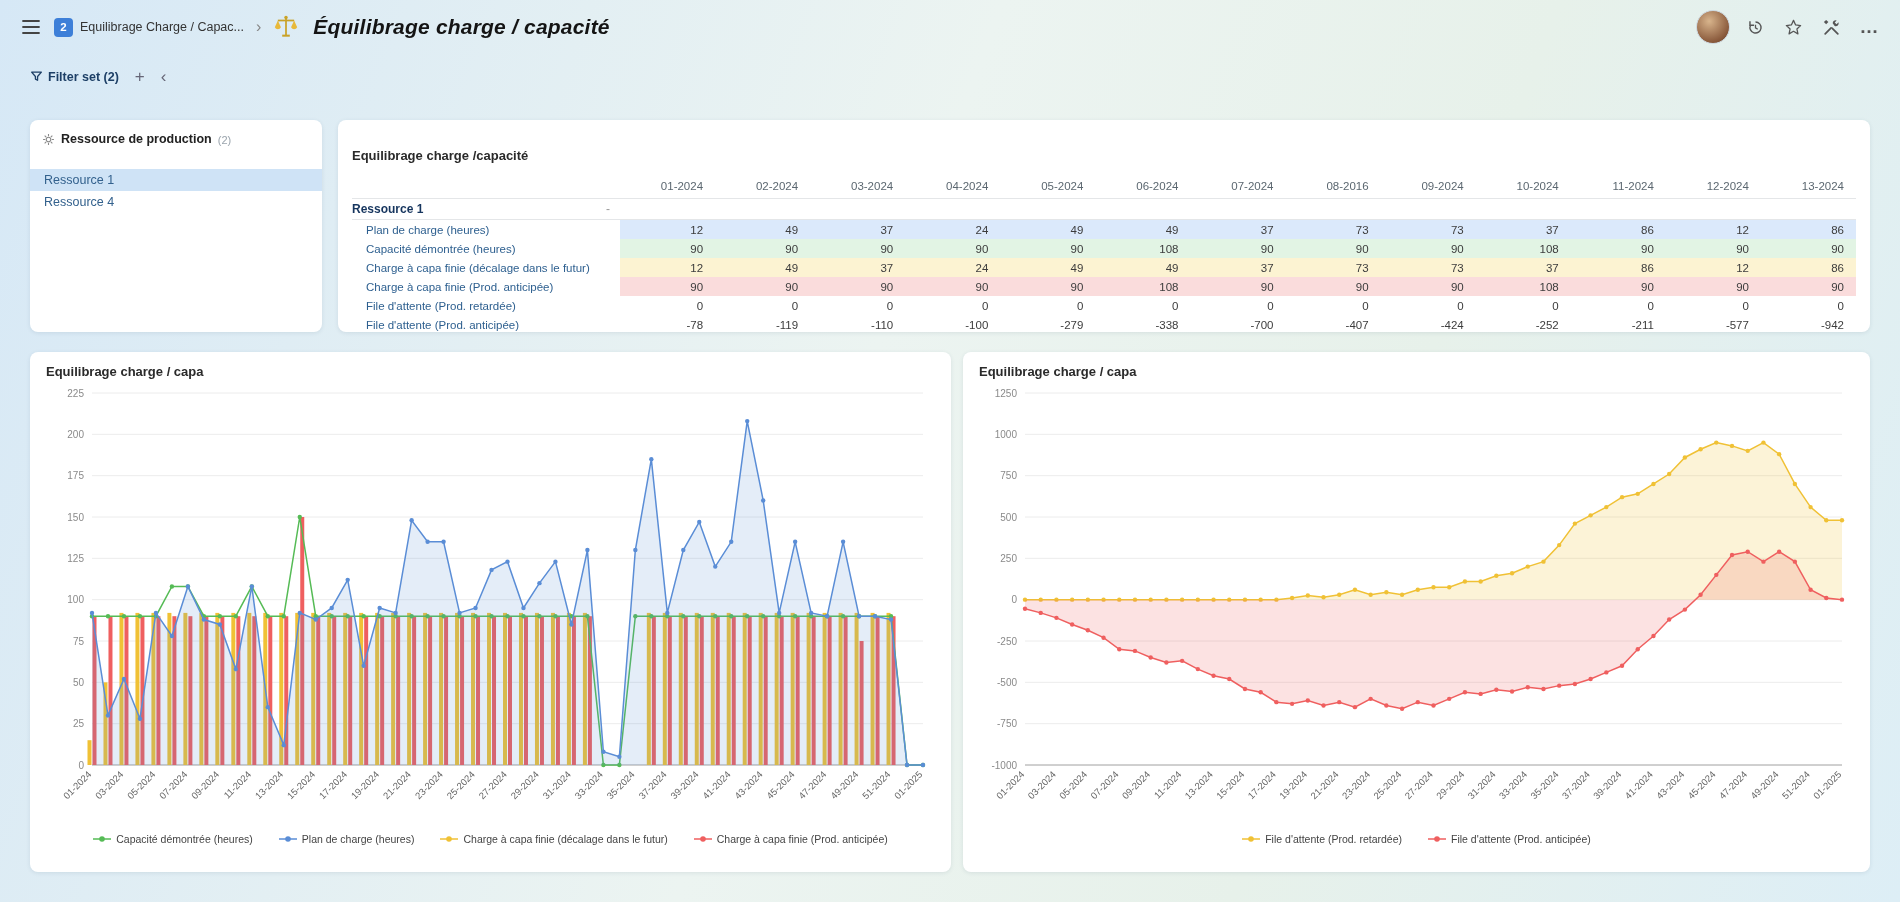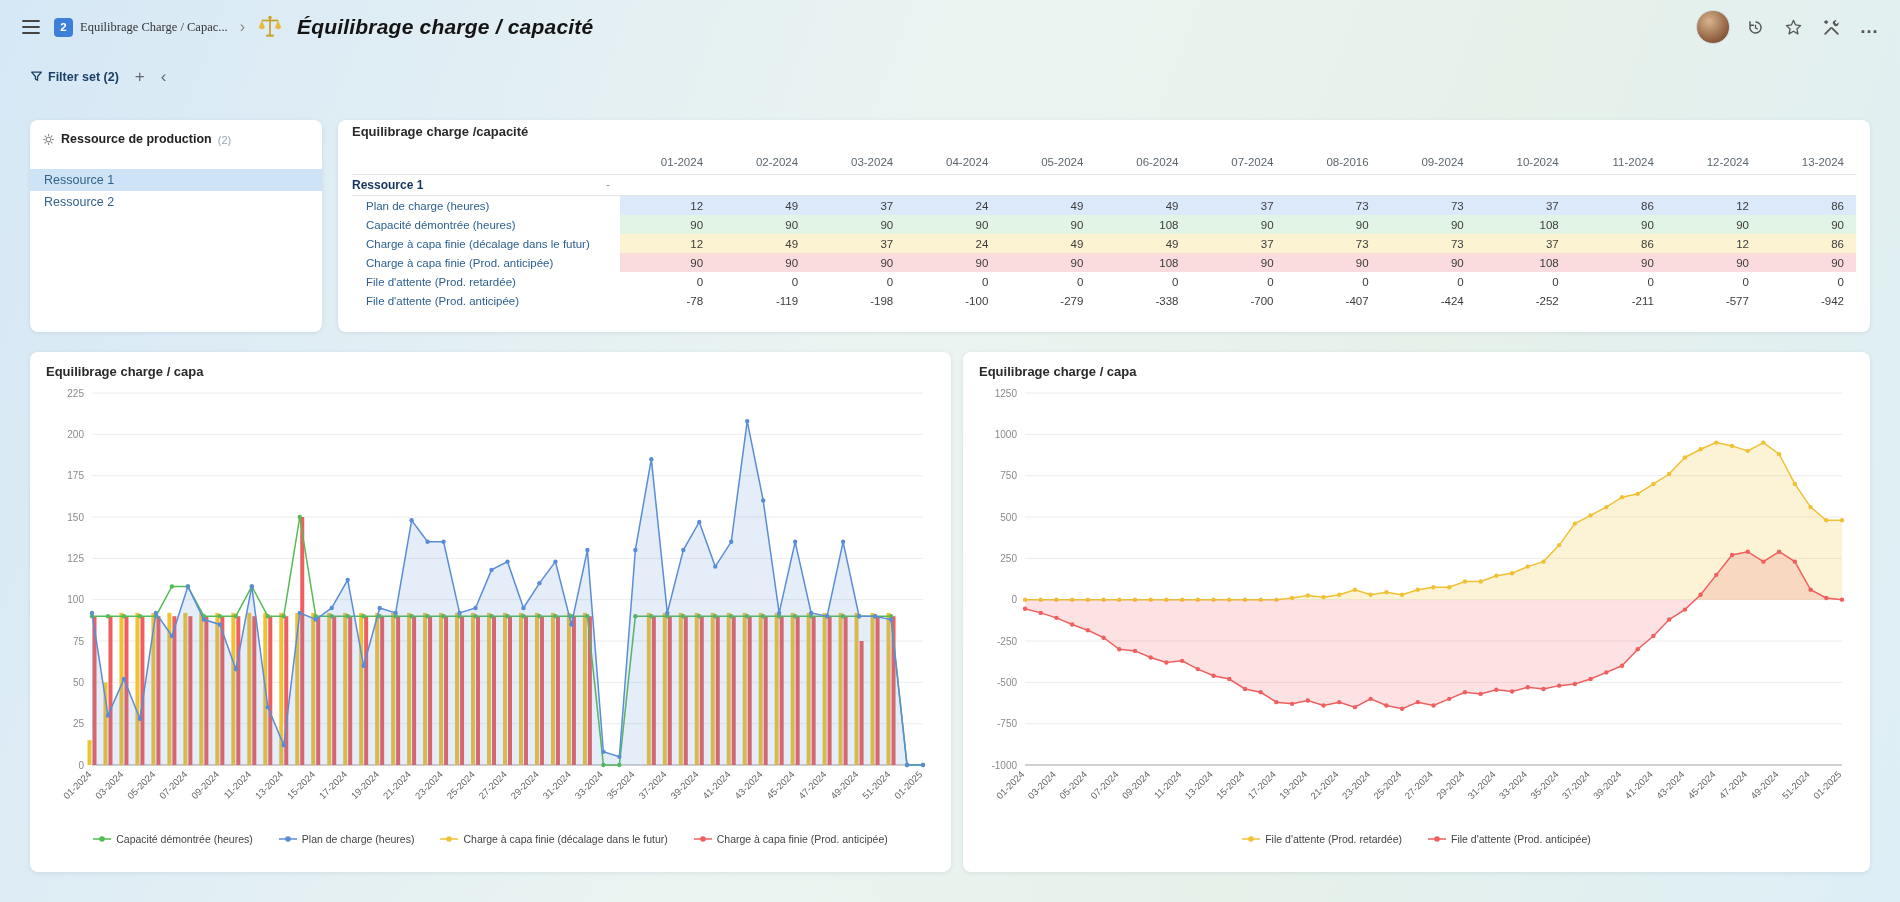--- a/index.html
+++ b/index.html
@@ -5,36 +5,36 @@
   * { box-sizing: border-box; margin: 0; padding: 0; }
   html, body { width: 1900px; height: 902px; }
   body {
     font-family: "Liberation Sans", sans-serif;
     background: linear-gradient(110deg, #d6e8f6 0%, #ecf4f1 45%, #e7f1ea 70%, #ddeef6 100%);
     overflow: hidden; position: relative; color: #222;
   }
   .topbar { position: absolute; top: 0; left: 0; right: 0; height: 54px; display: flex; align-items: center; padding: 0 18px; gap: 10px; }
   .icon-btn { display: flex; align-items: center; justify-content: center; width: 26px; height: 26px; cursor: pointer; color: #555; }
   .badge { width: 19px; height: 19px; border-radius: 4px; background: #3d7fd8; color: #fff; font-size: 11.5px; font-weight: bold; display: flex; align-items: center; justify-content: center; }
-  .crumb { font-size: 12.5px; color: #333; font-family: Liberation Serif, serif; }
+  .crumb { font-size: 12.5px; color: #333; }
   .sep { color: #888; font-size: 16px; margin: 0 2px; }
   .page-title { font-size: 21px; font-weight: bold; color: #141414; margin-left: 4px; letter-spacing: .2px; font-style: italic; }
   .topbar-right { margin-left: auto; display: flex; align-items: center; gap: 12px; }
   .avatar { width: 34px; height: 34px; border-radius: 50%; background: radial-gradient(circle at 38% 32%, #d8b48c, #8a5a3c 70%, #5f3c28); border: 1px solid #cdd7df; cursor: pointer; }
   .filterbar { position: absolute; top: 68px; left: 30px; display: flex; align-items: center; gap: 16px; }
   .filter-chip { display: flex; align-items: center; gap: 5px; font-size: 12.5px; font-weight: bold; color: #1d3f66; cursor: pointer; }
   .mini-btn { font-size: 17px; color: #667; cursor: pointer; line-height: 1; }
   .card { position: absolute; background: #fff; border-radius: 8px; box-shadow: 0 1px 4px rgba(30,60,90,.10); }
   #resource-card { left: 30px; top: 120px; width: 292px; height: 212px; padding: 12px 0 0; }
   .res-header { display: flex; align-items: flex-end; gap: 6px; padding: 0 12px 23px; }
   .res-title { font-size: 12.5px; font-weight: bold; color: #222; }
   .res-count { font-size: 11px; color: #9aa4ad; }
   .res-item { font-size: 12.5px; color: #33618d; padding: 4px 14px; cursor: pointer; }
   .res-item.selected { background: #cfe3f6; }
-  #table-card { left: 338px; top: 120px; width: 1532px; height: 212px; padding: 4px 14px; }
+  #table-card { left: 338px; top: 120px; width: 1532px; height: 212px; padding: 28px 14px; }
   .table-title { font-size: 13px; font-weight: bold; color: #2a2a2a; }
   .thead { display: grid; grid-template-columns: 268px repeat(13, 1fr); height: 34px; align-items: end; border-bottom: 1px solid #e4e6e8; padding-bottom: 6px; margin-top: 2px; }
   .th { font-size: 11.5px; color: #5b6770; text-align: right; padding-right: 12px; }
   .group-row { display: flex; align-items: center; height: 21px; border-bottom: 1px solid #e4e6e8; }
   .group-label { width: 268px; font-size: 12px; font-weight: bold; color: #16355e; display: flex; justify-content: space-between; align-items: center; padding-right: 10px; }
   .trow { display: grid; grid-template-columns: 268px repeat(13, 1fr); height: 19px; }
   .td.label-col { font-size: 11.5px; color: #2d5f8f; padding-left: 14px; white-space: nowrap; overflow: hidden; display: flex; align-items: center; }
   .td.val { font-size: 11.5px; color: #3c3c3c; height: 100%; display: flex; align-items: center; justify-content: flex-end; padding-right: 12px; }
   #chart-left-card { left: 30px; top: 352px; width: 921px; height: 520px; padding: 12px 16px; }
   #chart-right-card { left: 963px; top: 352px; width: 907px; height: 520px; padding: 12px 16px; }
@@ -109,21 +109,21 @@
   <div class="res-header">
     <svg width="13" height="13" viewBox="0 0 24 24">
         <circle cx="12" cy="12" r="4.2" fill="none" stroke="#8a8a8a" stroke-width="2"></circle>
         <path d="M12 2v4M12 18v4M2 12h4M18 12h4M4.9 4.9l2.8 2.8M16.3 16.3l2.8 2.8M19.1 4.9l-2.8 2.8M7.7 16.3l-2.8 2.8" stroke="#8a8a8a" stroke-width="2"></path>
       </svg>
     <span class="res-title">Ressource de production</span>
     <span class="res-count">(2)</span>
   </div>
   <div id="resource-list">
       <div class="res-item selected">Ressource 1</div>
-      <div class="res-item">Ressource 2</div>
+      <div class="res-item">Ressource 4</div>
     </div>
 </div>
 
 <div class="card" id="table-card">
   <div class="table-title">Equilibrage charge /capacité</div>
   <div class="thead" id="table-head">
       <div class="th" style="text-align: left;"></div>
       <div class="th">01-2024</div>
       <div class="th">02-2024</div>
       <div class="th">03-2024</div>
@@ -222,21 +222,21 @@
         <div class="td val">0</div>
         <div class="td val">0</div>
         <div class="td val">0</div>
         <div class="td val">0</div>
         <div class="td val">0</div>
       </div>
       <div class="trow">
         <div class="td label-col">File d'attente (Prod. anticipée)</div>
         <div class="td val">-78</div>
         <div class="td val">-119</div>
-        <div class="td val">-198</div>
+        <div class="td val">-110</div>
         <div class="td val">-100</div>
         <div class="td val">-279</div>
         <div class="td val">-338</div>
         <div class="td val">-700</div>
         <div class="td val">-407</div>
         <div class="td val">-424</div>
         <div class="td val">-252</div>
         <div class="td val">-211</div>
         <div class="td val">-577</div>
         <div class="td val">-942</div>

